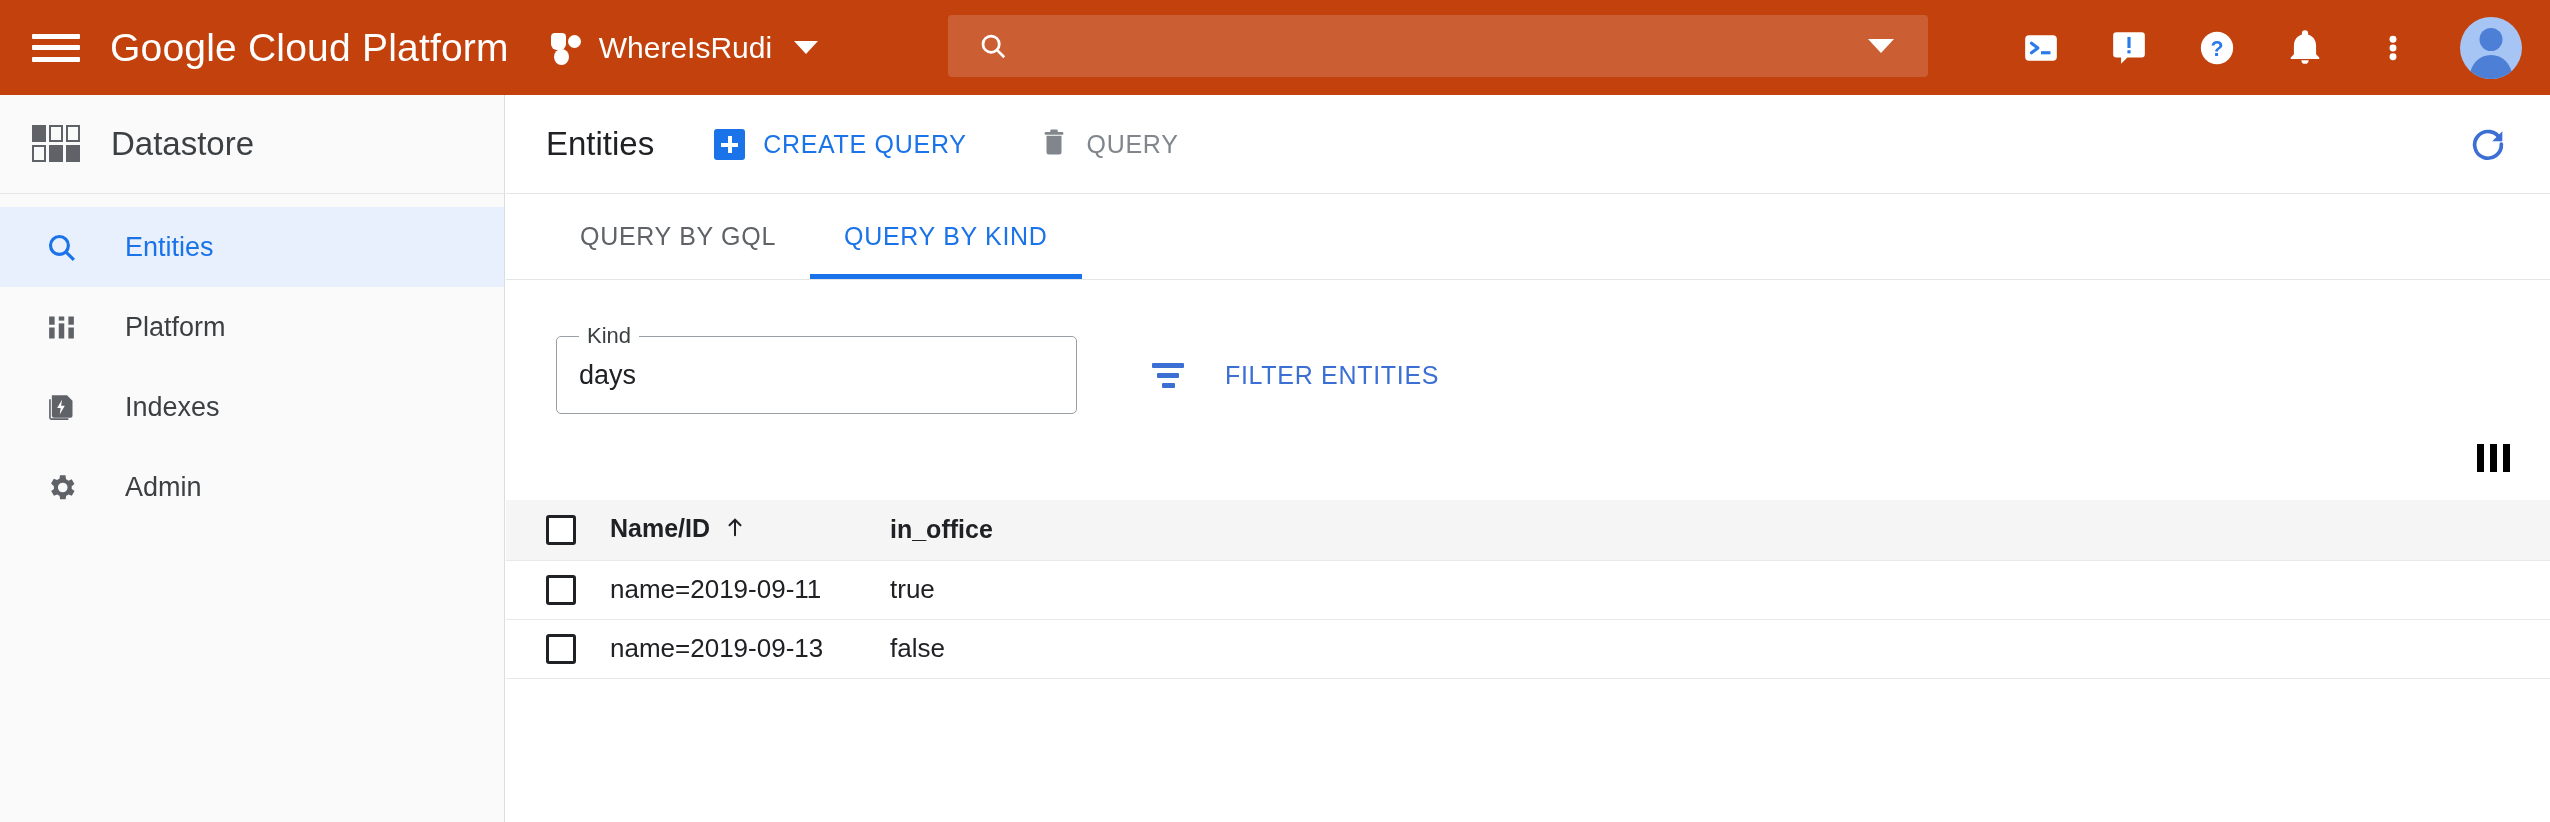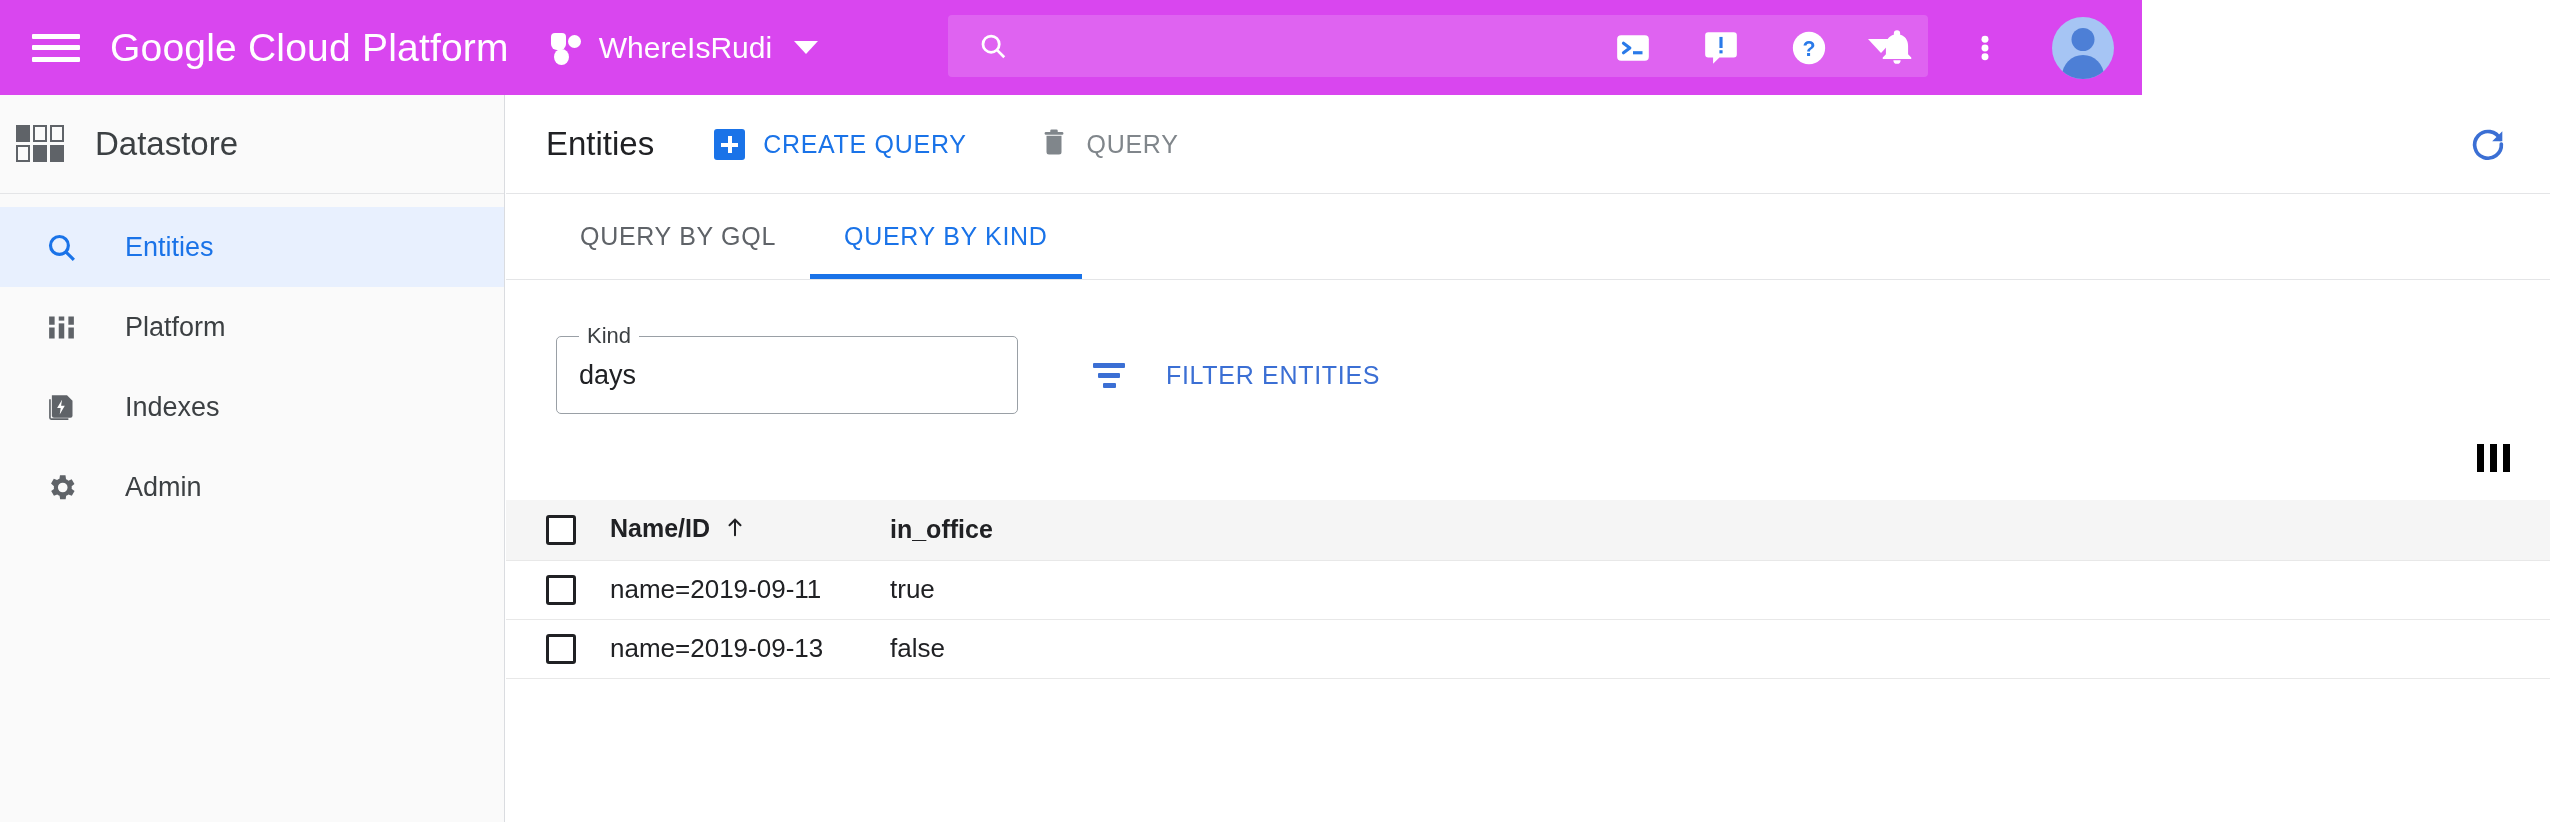--- a/index.html
+++ b/index.html
@@ -9,22 +9,22 @@
     overflow: hidden;
     background: #ffffff;
     font-family: "Liberation Sans", sans-serif;
     -webkit-font-smoothing: antialiased;
   }
 
   
   #topbar {
     position: absolute;
     left: 0; top: 0;
-    width: 2142px; height: 95px;
-    background: #d946ef;
+    width: 2550px; height: 95px;
+    background: #c2410c;
     display: flex;
     align-items: center;
   }
   #hamburger {
     width: 48px; height: 36px;
     margin-left: 32px; margin-right: 30px;
     display: flex; flex-direction: column;
     justify-content: space-between;
     padding: 4px 0;
     cursor: pointer;
@@ -138,21 +138,21 @@
     position: absolute;
     left: 0; top: 95px;
     width: 505px; height: 727px;
     background: #fafafa;
     border-right: 1px solid #dadce0;
   }
   #product-header {
     height: 99px;
     display: flex; align-items: center;
     border-bottom: 1px solid #e4e5e7;
-    padding-left: 16px;
+    padding-left: 32px;
   }
   #product-icon {
     width: 48px; height: 38px;
     display: grid;
     grid-template-columns: repeat(3, 14px);
     grid-template-rows: repeat(2, 17px);
     gap: 3px;
     flex: none;
   }
   #product-icon i { display: block; border: 2px solid #5f6368; }
@@ -261,21 +261,21 @@
     height: 5px; background: #1a73e8;
   }
 
   
   #query-panel {
     padding: 56px 0 0 50px;
     display: flex; align-items: center;
   }
   #kind-field {
     position: relative;
-    width: 462px; height: 78px;
+    width: 521px; height: 78px;
     border: 1px solid #9aa0a6;
     border-radius: 5px;
     display: flex; align-items: center;
     cursor: text;
   }
   #kind-label {
     position: absolute;
     left: 22px; top: -14px;
     background: #ffffff;
     padding: 0 8px;

